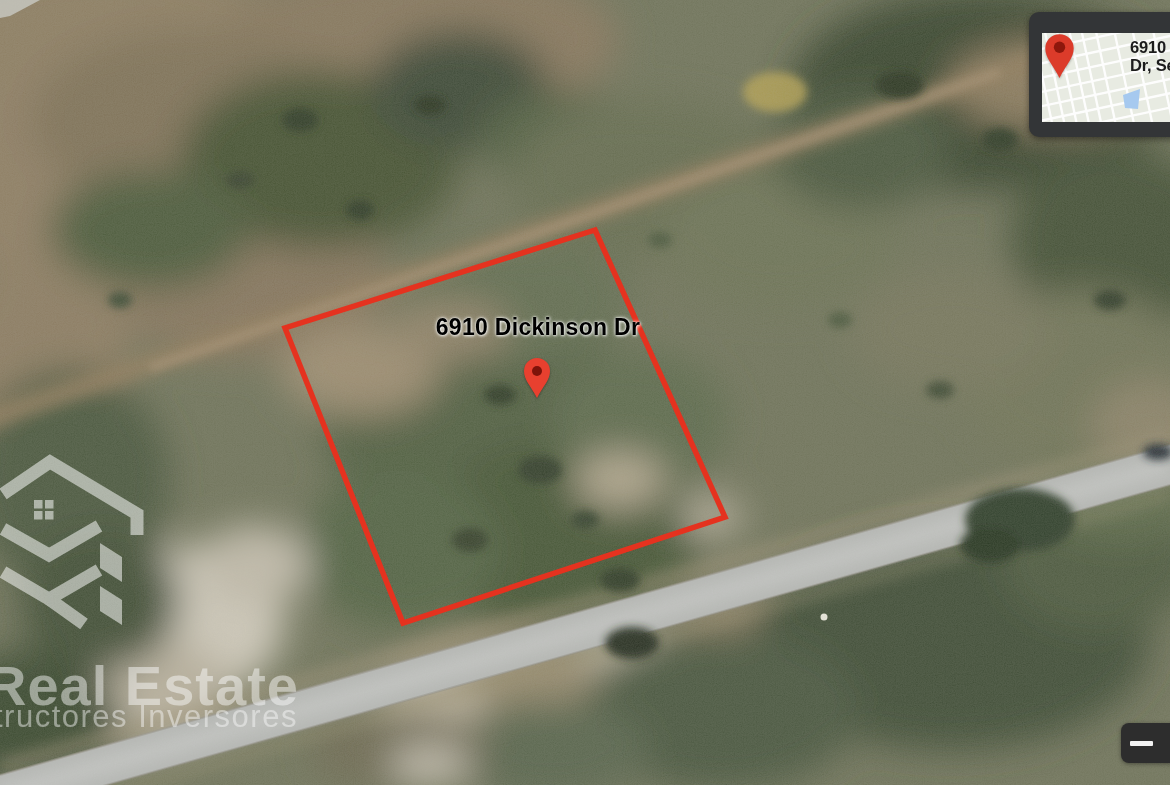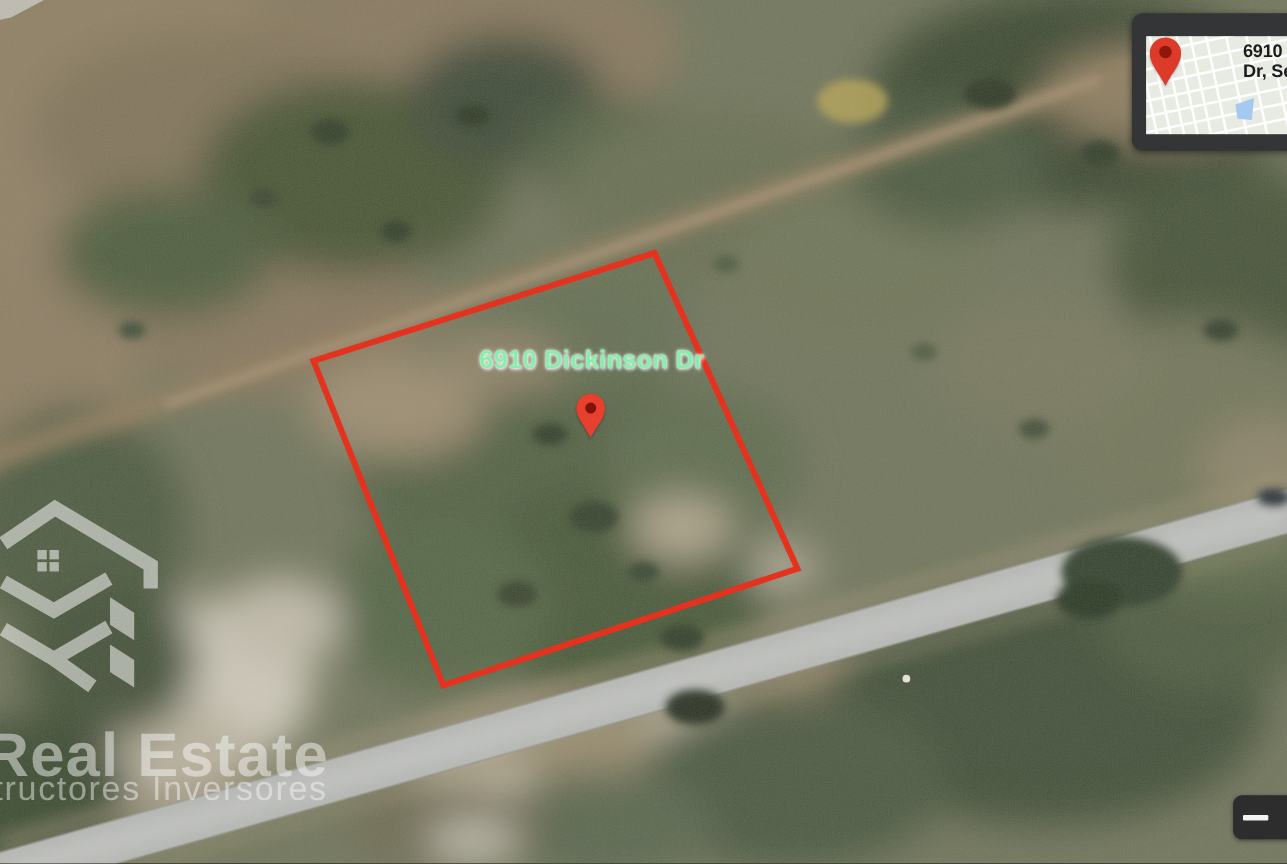--- a/index.html
+++ b/index.html
@@ -6,21 +6,21 @@
   .stage{
     position:relative;width:1170px;height:785px;overflow:hidden;
     font-family:"Liberation Sans",sans-serif;background:#6d7157;
   }
   .stage svg{display:block;}
   .layer{position:absolute;left:0;top:0;}
 
   
   .address-label{
     position:absolute;left:538px;top:314px;transform:translateX(-50%);
-    font-size:23px;font-weight:700;color:#86efac;letter-spacing:.3px;white-space:nowrap;
+    font-size:23px;font-weight:700;color:#000000;letter-spacing:.3px;white-space:nowrap;
     text-shadow:0 0 2px rgba(255,255,255,.95),0 0 4px rgba(255,255,255,.75),1px 1px 3px rgba(255,255,255,.6);
   }
 
   
   .main-pin{position:absolute;left:521px;top:357px;width:32px;height:42px;
     filter:drop-shadow(0 1px 1px rgba(0,0,0,.35));}
 
   
   .watermark{position:absolute;left:0;top:13px;width:100%;height:100%;pointer-events:none;}
   .wm-logo{position:absolute;left:0px;top:428px;width:150px;height:210px;opacity:.52;}

